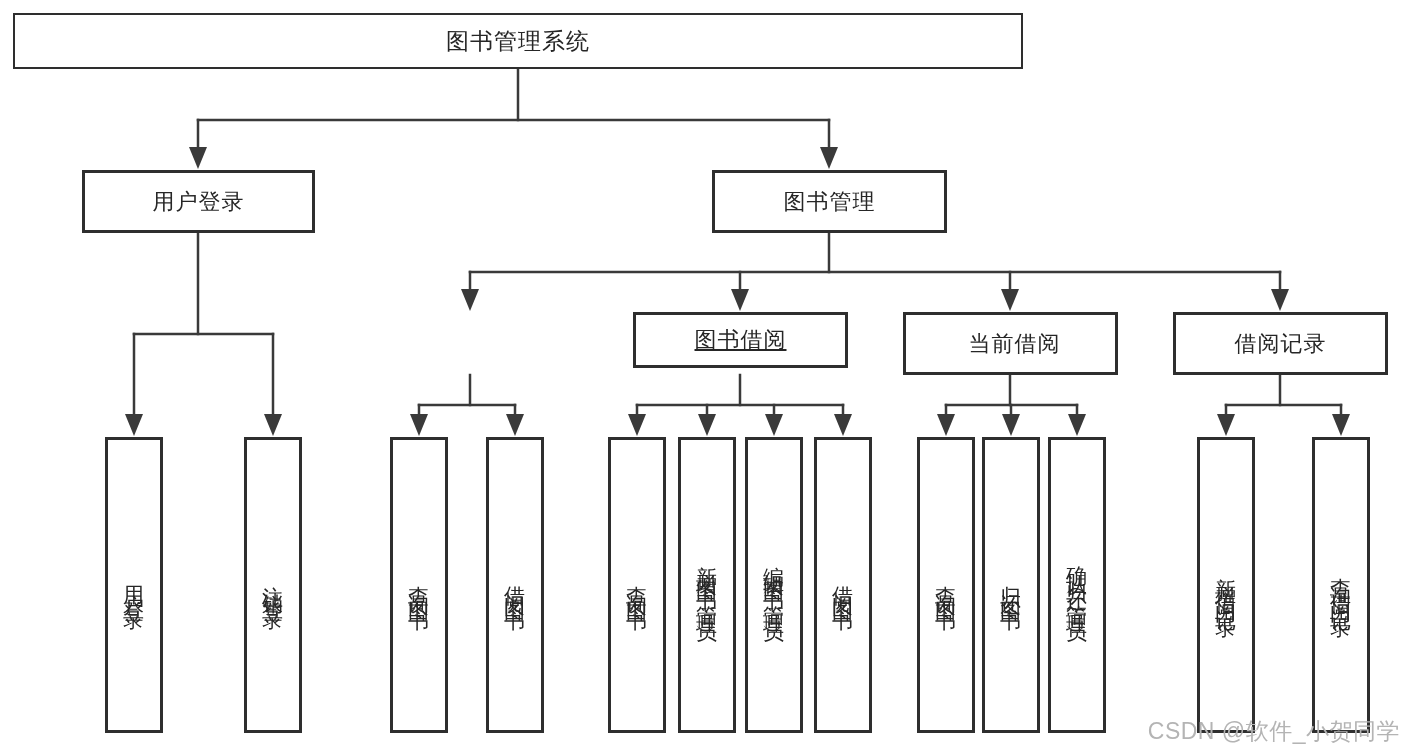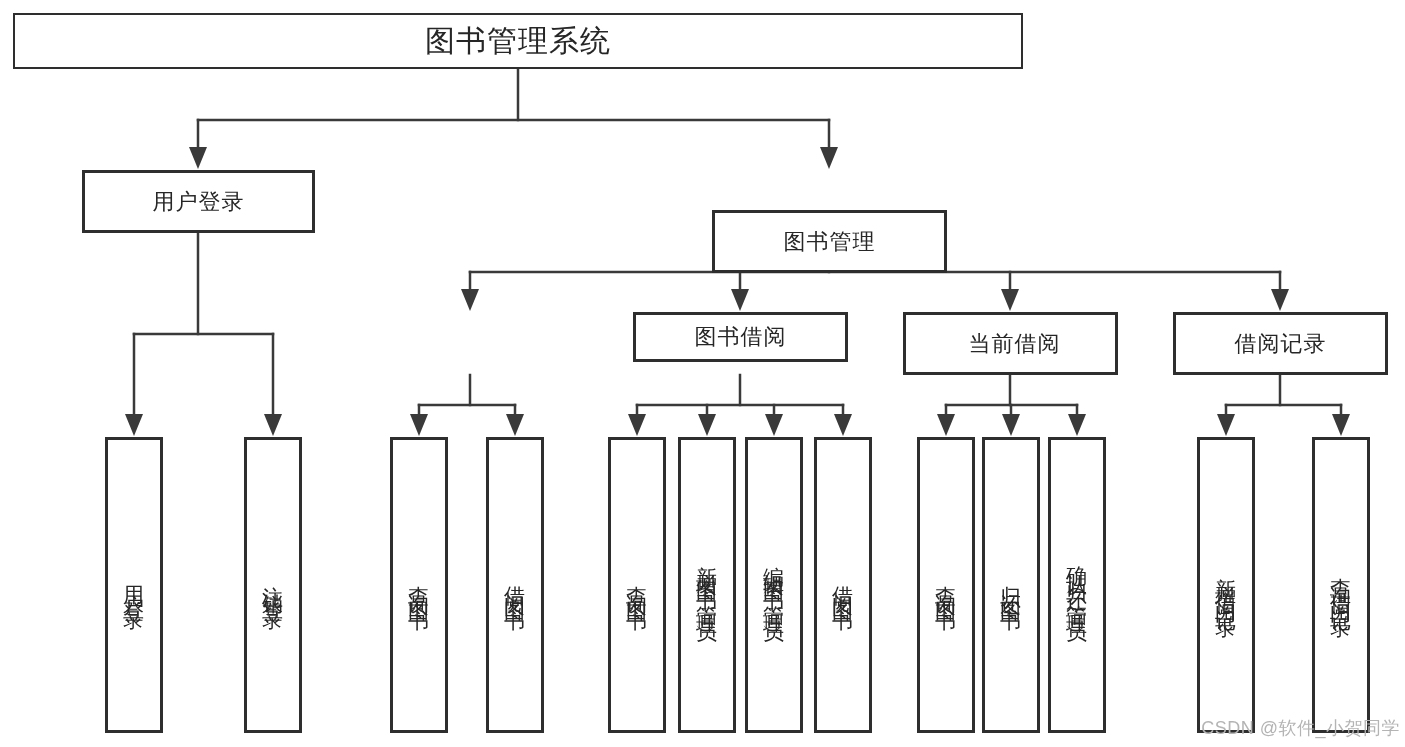--- a/index.html
+++ b/index.html
@@ -34,37 +34,37 @@
     color: #262626;
     z-index: 2;
   }
   .hbox {
     font-size: 22px;
     letter-spacing: 1px;
     white-space: nowrap;
   }
   .root-box {
     border-width: 2px;
-    font-size: 30px;
+    font-size: 23px;
   }
   .vbox {
     top: 437px;
     height: 296px;
     width: 58px;
     writing-mode: vertical-rl;
     text-orientation: mixed;
     font-size: 21px;
     letter-spacing: 8px;
     line-height: 1;
   }
   .watermark {
     position: absolute;
     top: 716px;
     right: 5px;
-    font-size: 18px;
+    font-size: 23px;
     color: #b4b4b4;
     white-space: nowrap;
     z-index: 5;
     letter-spacing: 0.5px;
   }
 </style>
 </head>
 <body>
 
 <div class="stage">
@@ -135,23 +135,23 @@
       <polygon points="1002,414 1020,414 1011,436"></polygon>
       <polygon points="1068,414 1086,414 1077,436"></polygon>
       <polygon points="1217,414 1235,414 1226,436"></polygon>
       <polygon points="1332,414 1350,414 1341,436"></polygon>
     </g>
   </svg>
 
   <div class="node hbox root-box" style="left:13px; top:13px; width:1010px; height:56px;">图书管理系统</div>
 
   <div class="node hbox" style="left:82px; top:170px; width:233px; height:63px;">用户登录</div>
-  <div class="node hbox" style="left:712px; top:170px; width:235px; height:63px;margin-top:40px;">图书管理</div>
+  <div class="node hbox" style="left:712px; top:170px; width:235px; height:63px;">图书管理</div>
 
-  <div class="node hbox" style="left:633px; top:312px; width:215px; height:50px;">图书借阅</div>
+  <div class="node hbox" style="left:633px; top:312px; width:215px; height:56px;text-decoration:underline;">图书借阅</div>
   <div class="node hbox" style="left:903px; top:312px; width:215px; height:63px;padding-left:8px;">当前借阅</div>
   <div class="node hbox" style="left:1173px; top:312px; width:215px; height:63px;">借阅记录</div>
 
   <div class="node vbox" style="left:105px;">用户登录</div>
   <div class="node vbox" style="left:244px;">注销登录</div>
 
   <div class="node vbox" style="left:390px;">查询图书</div>
   <div class="node vbox" style="left:486px;">借阅图书</div>
 
   <div class="node vbox" style="left:608px;">查询图书</div>

